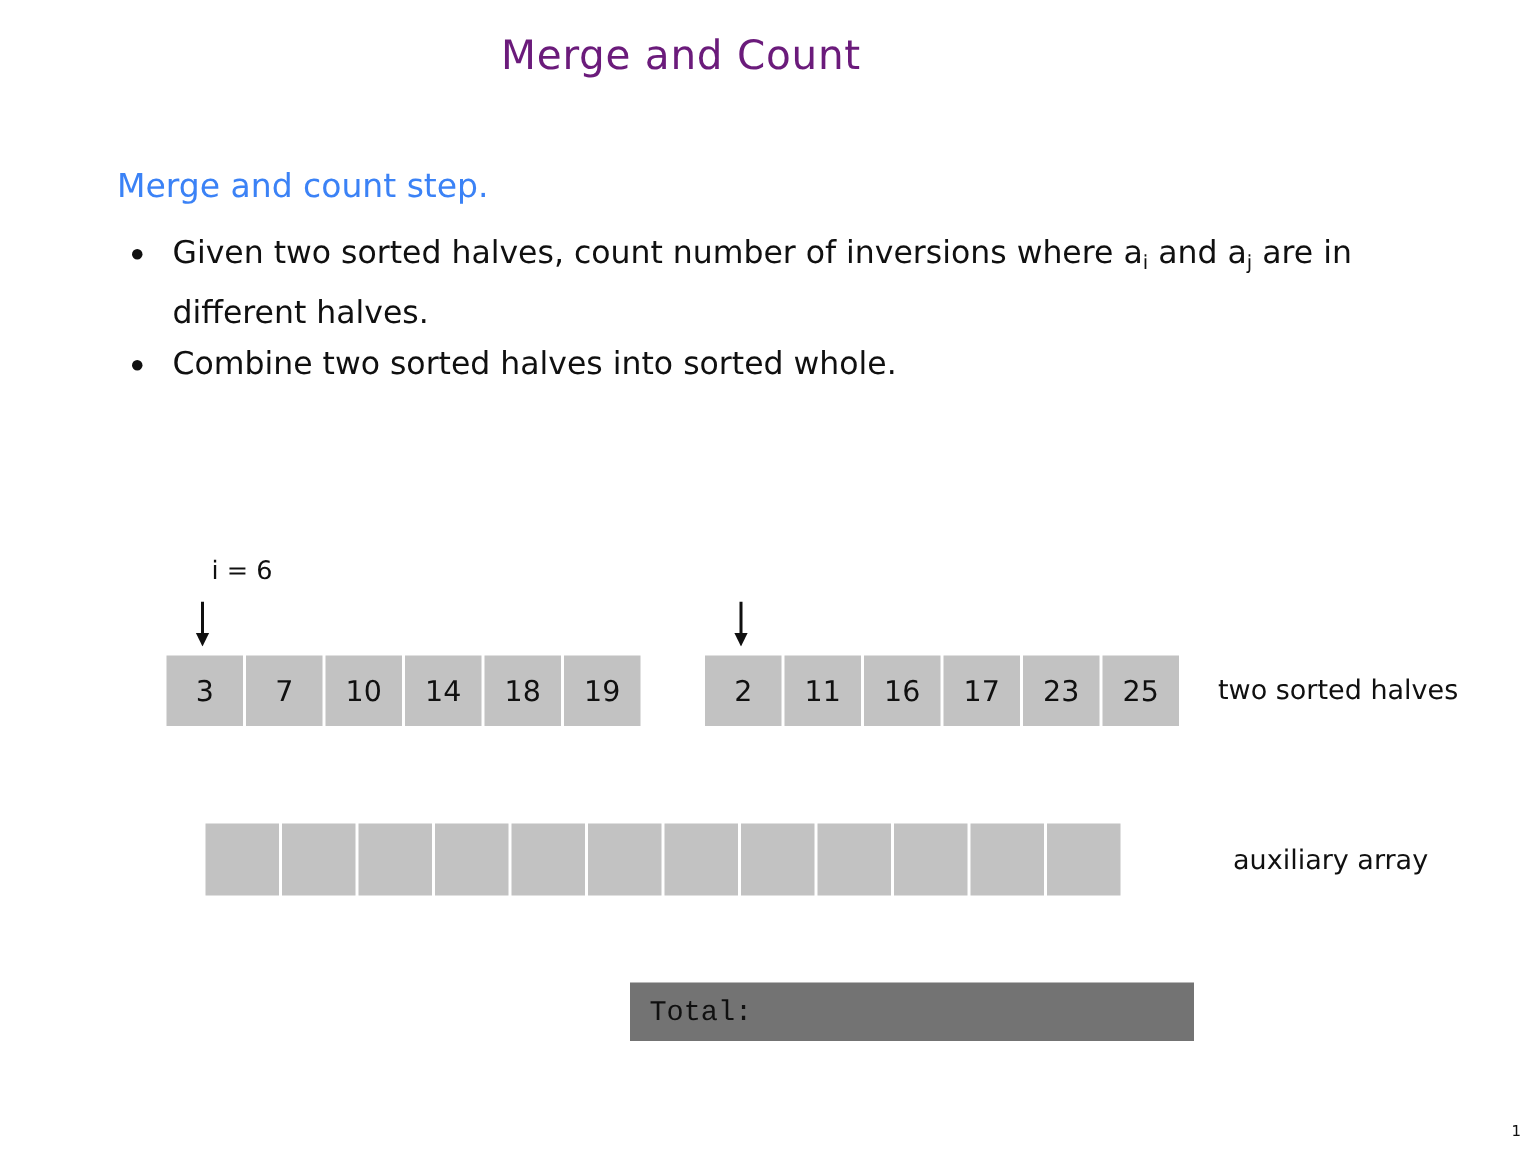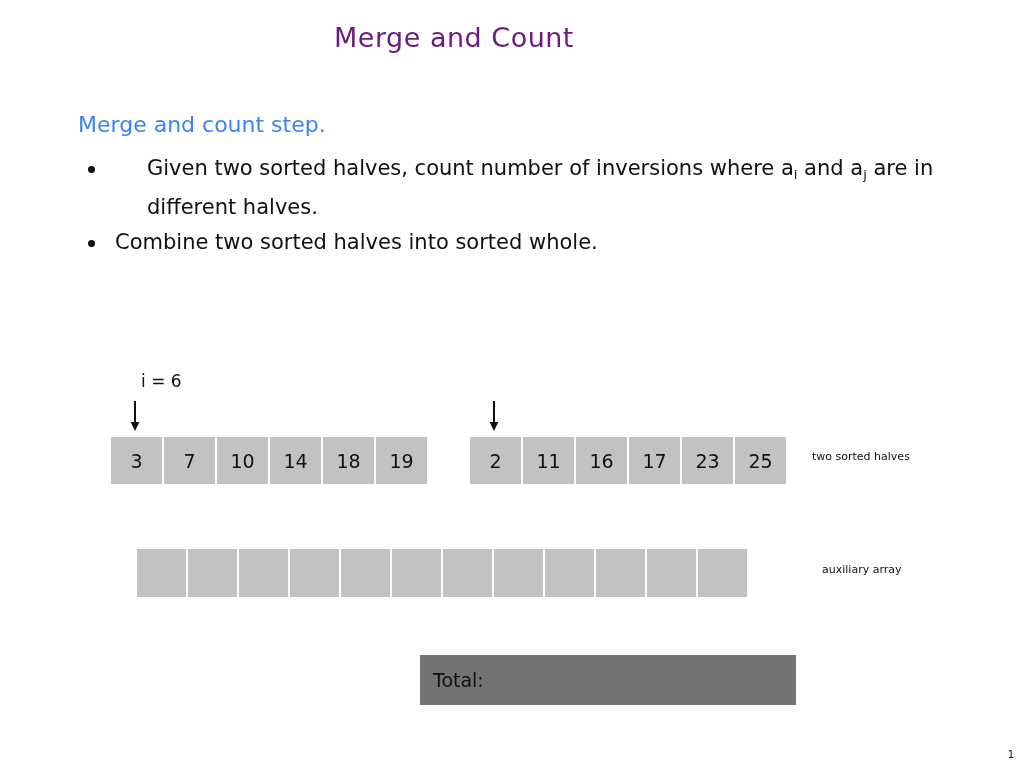--- a/index.html
+++ b/index.html
@@ -39,21 +39,21 @@
 
   .bullet-row {
     position: absolute;
     left: 88px;
     display: flex;
     align-items: flex-start;
     font-size: 21px;
     color: #101010;
     line-height: 37px;
   }
-  #bullet-1 { top: 150px; width: 880px; gap: 32px; }
+  #bullet-1 { top: 150px; width: 880px; }
   #bullet-2 { top: 224px; width: 880px; }
 
   .bullet-dot {
     width: 7px;
     height: 7px;
     border-radius: 50%;
     background: #101010;
     margin-top: 16px;
     margin-right: 20px;
     flex: 0 0 auto;
@@ -103,36 +103,37 @@
   #array-left  { left: 111px; top: 437px; }
   #array-right { left: 470px; top: 437px; }
   #array-left .cell, #array-right .cell { width: 51px; height: 47px; }
 
   #array-aux { left: 137px; top: 549px; }
   #array-aux .cell { width: 49px; height: 48px; }
 
   
   .side-label {
     position: absolute;
-    font-size: 11px;
+    font-size: 18px;
     color: #101010;
   }
   #label-halves { left: 812px; top: 450px; }
   #label-aux    { left: 822px; top: 563px; }
 
   
   #total-bar {
     position: absolute;
     left: 420px;
     top: 655px;
     width: 376px;
-    height: 50px;
+    height: 39px;
     background: #737373;
     display: flex;
     align-items: center;
+    font-family: Liberation Mono, monospace;
   }
   #total-label {
     margin-left: 13px;
     font-size: 19px;
     color: #101010;
   }
 
   
   #page-number {
     position: absolute;

